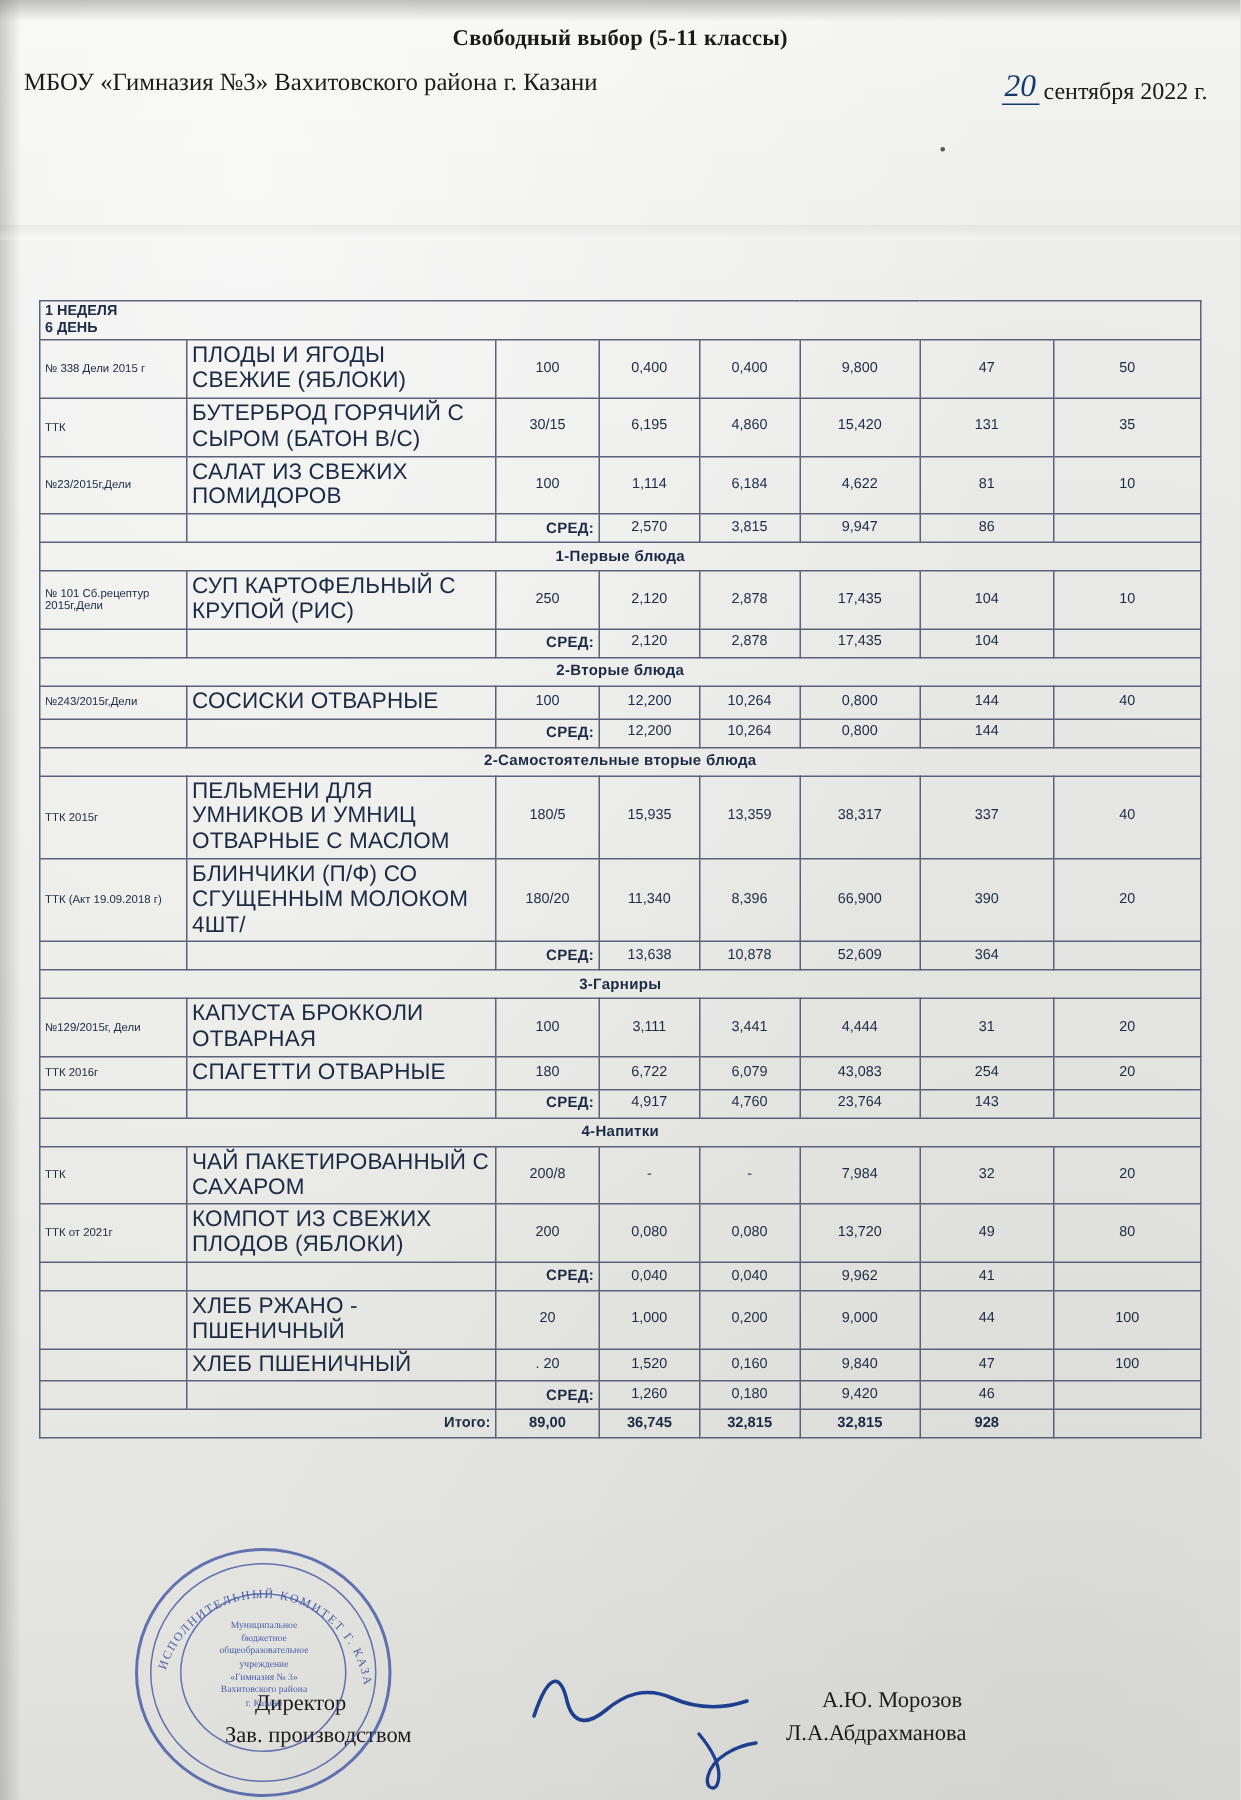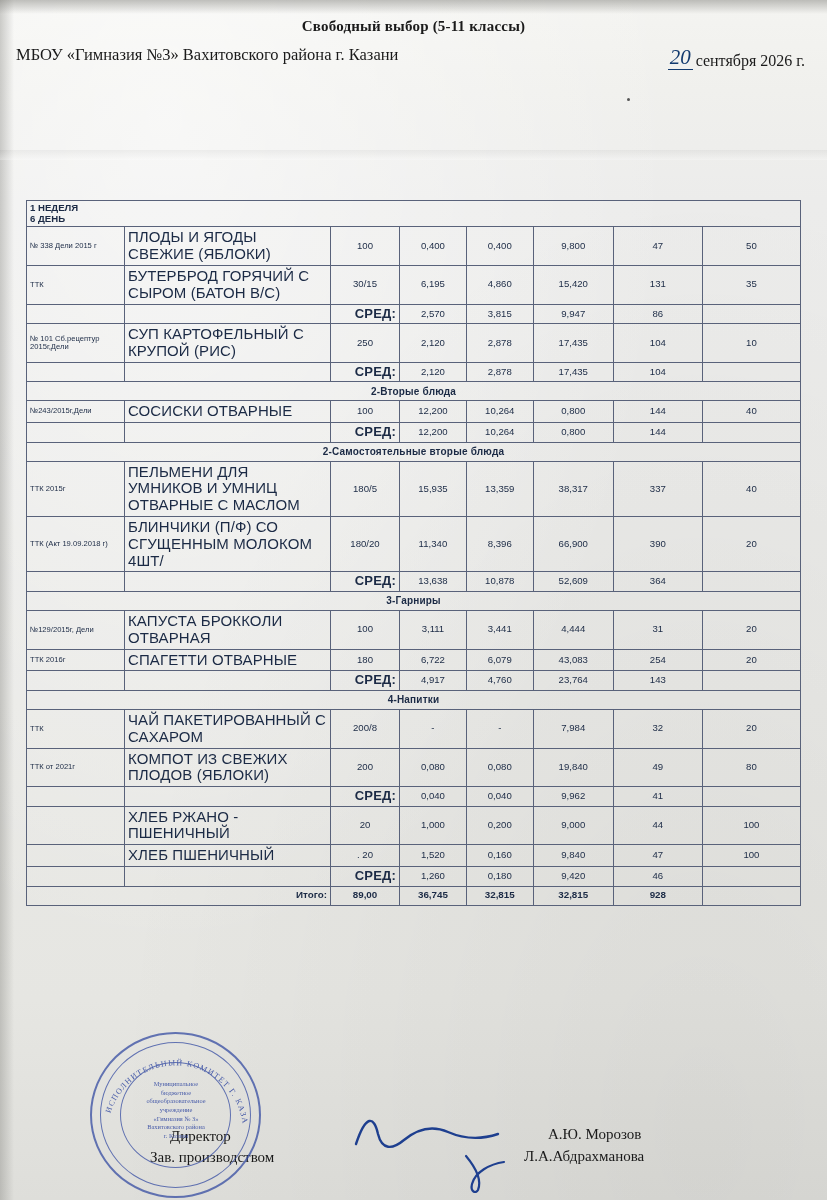--- a/index.html
+++ b/index.html
@@ -124,21 +124,21 @@
     text-align: left;
     letter-spacing: 0.1px;
   }
   .cell-num {
     text-align: center;
     font-size: 9.6px;
   }
   .cell-sred {
     text-align: right;
     font-weight: bold;
-    font-size: 13px;
+    font-size: 10px;
     letter-spacing: 0.2px;
     padding-right: 5px;
   }
   .section-row td {
     text-align: center;
     font-weight: bold;
     font-size: 10px;
     height: 17px;
     letter-spacing: 0.2px;
   }
@@ -248,21 +248,21 @@
   <div class="edge-shadow-left"></div>
   <div class="crease"></div>
 
   <div class="header">
     <div class="doc-title">Свободный выбор (5-11 классы)</div>
   </div>
 
   <div class="subheader">МБОУ «Гимназия №3» Вахитовского района г. Казани</div>
 
   <div class="date-line">
-    <span class="handwritten-date">20</span><span>сентября 2026 г.</span>
+    <span class="handwritten-date">20</span><span>сентября 2022 г.</span>
   </div>
 
   <div class="stray-dot"></div>
 
   <div class="table-wrap">
     <table class="menu">
       <colgroup>
         <col class="c0">
           <col class="c1">
           <col class="c2">
@@ -294,30 +294,43 @@
           <td class="cell-code">ТТК</td>
           <td class="cell-name">БУТЕРБРОД ГОРЯЧИЙ С СЫРОМ (батон в/с)</td>
           <td class="cell-num">30/15</td>
           <td class="cell-num">6,195</td>
           <td class="cell-num">4,860</td>
           <td class="cell-num">15,420</td>
           <td class="cell-num">131</td>
           <td class="cell-num">35</td>
         </tr>
         <tr>
+          <td class="cell-code">№23/2015г,Дели</td>
+          <td class="cell-name">САЛАТ ИЗ СВЕЖИХ ПОМИДОРОВ</td>
+          <td class="cell-num">100</td>
+          <td class="cell-num">1,114</td>
+          <td class="cell-num">6,184</td>
+          <td class="cell-num">4,622</td>
+          <td class="cell-num">81</td>
+          <td class="cell-num">10</td>
+        </tr>
+        <tr>
           <td class="empty-cell"></td>
           <td class="empty-cell"></td>
           <td class="cell-sred">СРЕД:</td>
           <td class="cell-num">2,570</td>
           <td class="cell-num">3,815</td>
           <td class="cell-num">9,947</td>
           <td class="cell-num">86</td>
           <td class="cell-num"></td>
         </tr>
 
+        <tr class="section-row">
+          <td colspan="8">1-Первые блюда</td>
+        </tr>
         <tr>
           <td class="cell-code">№ 101  Сб.рецептур 2015г,Дели</td>
           <td class="cell-name">СУП КАРТОФЕЛЬНЫЙ С КРУПОЙ (рис)</td>
           <td class="cell-num">250</td>
           <td class="cell-num">2,120</td>
           <td class="cell-num">2,878</td>
           <td class="cell-num">17,435</td>
           <td class="cell-num">104</td>
           <td class="cell-num">10</td>
         </tr>
@@ -436,21 +449,21 @@
           <td class="cell-num">7,984</td>
           <td class="cell-num">32</td>
           <td class="cell-num">20</td>
         </tr>
         <tr>
           <td class="cell-code">ТТК от 2021г</td>
           <td class="cell-name">КОМПОТ ИЗ СВЕЖИХ ПЛОДОВ (ЯБЛОКИ)</td>
           <td class="cell-num">200</td>
           <td class="cell-num">0,080</td>
           <td class="cell-num">0,080</td>
-          <td class="cell-num">19,840</td>
+          <td class="cell-num">13,720</td>
           <td class="cell-num">49</td>
           <td class="cell-num">80</td>
         </tr>
         <tr>
           <td class="empty-cell"></td>
           <td class="empty-cell"></td>
           <td class="cell-sred">СРЕД:</td>
           <td class="cell-num">0,040</td>
           <td class="cell-num">0,040</td>
           <td class="cell-num">9,962</td>

